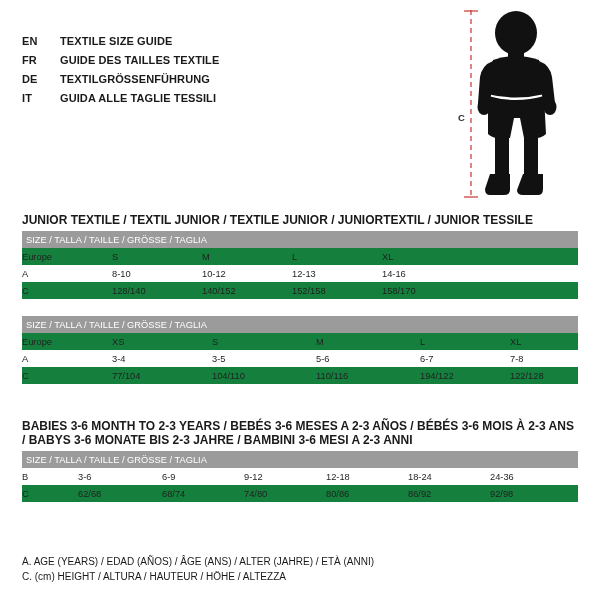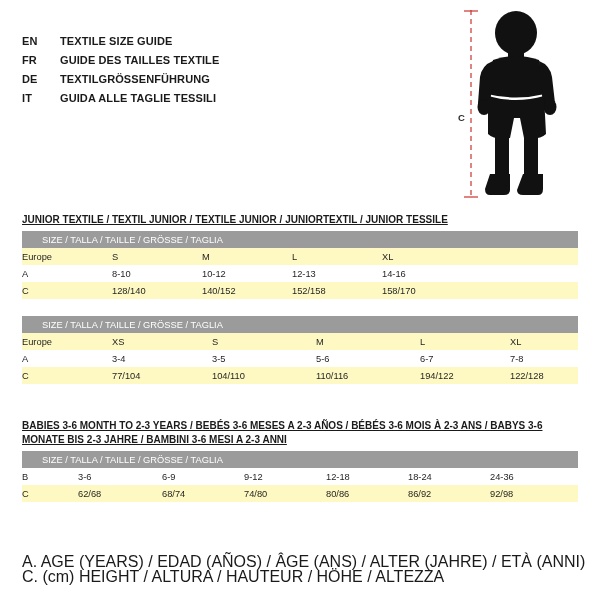--- a/index.html
+++ b/index.html
@@ -66,27 +66,26 @@
     color: #2b2b2b;
   }
 
   
   .section {
     position: absolute;
     left: 22px;
     width: 556px;
   }
   .section-title {
-    font-size: 10px;
+    font-size: 12px;
     font-weight: bold;
     color: #1a1a1a;
     line-height: 14px;
     margin-bottom: 4px;
     white-space: nowrap;
-    text-decoration: underline;
   }
   .section-title.two-line {
     white-space: normal;
   }
   table.sz {
     width: 100%;
     border-collapse: collapse;
     table-layout: fixed;
     font-size: 9.3px;
   }
@@ -94,42 +93,42 @@
     padding: 0;
     height: 17px;
     vertical-align: middle;
     color: #1f1f1f;
   }
   tr.head-row td {
     background: #9b9b9b;
     color: #ffffff;
     font-size: 9.3px;
     font-weight: normal;
-    padding-left: 20px;
+    padding-left: 4px;
   }
   tr.shade td {
-    background: #fef9c3;
+    background: #15803d;
   }
   tr.plain td {
     background: #ffffff;
   }
   td.lbl {
     padding-left: 4px;
   }
   td.val {
     padding-left: 2px;
   }
 
   
   .legend {
     position: absolute;
     left: 22px;
     bottom: 16px;
     width: 556px;
-    font-size: 16px;
+    font-size: 10px;
     line-height: 15px;
     color: #1a1a1a;
   }
   .legend div {
     white-space: nowrap;
   }
 </style>
 </head>
 <body>
 

